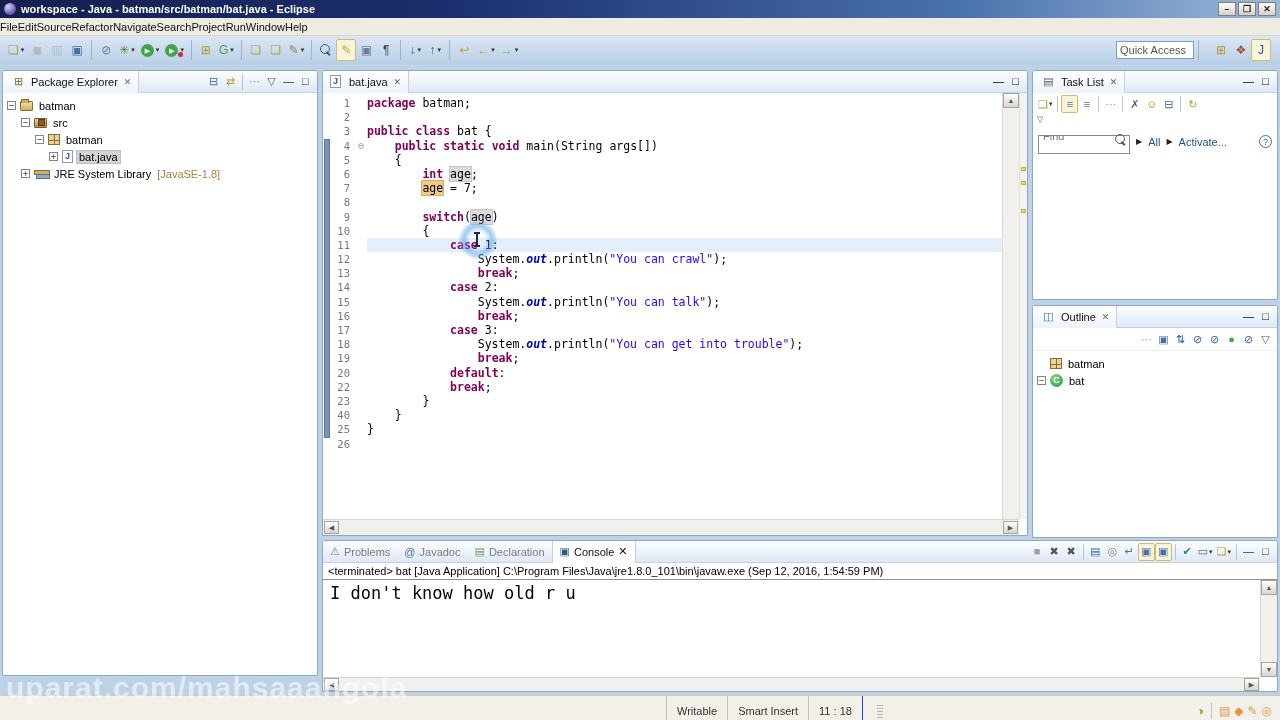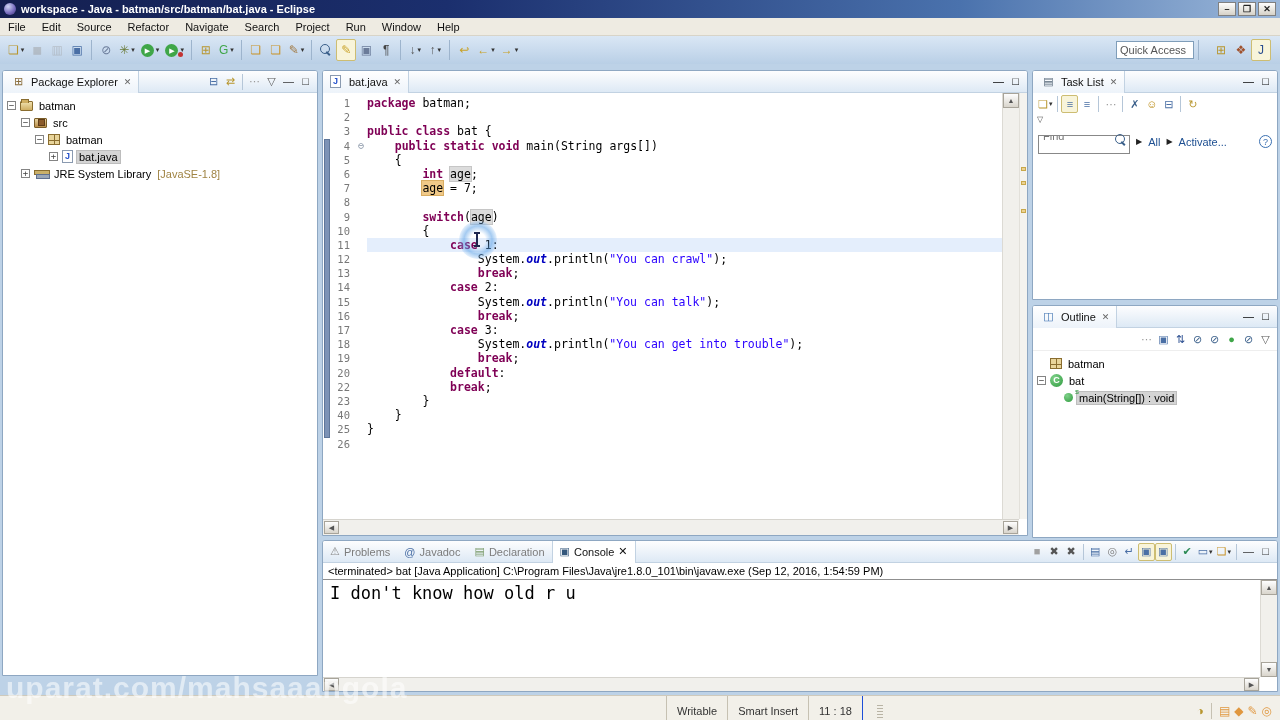--- a/index.html
+++ b/index.html
@@ -13,21 +13,21 @@
   .app-icon { width:12px; height:12px; border-radius:50%;
     background:radial-gradient(circle at 35% 30%, #cfd6f2, #7a6fc0 55%, #3a2f7a); margin-right:5px; flex:none; }
   .title-text { font-weight:bold; font-size:11px; white-space:nowrap; }
   .win-controls { margin-left:auto; display:flex; }
   .win-btn { width:18px; height:14px; margin-left:2px; background:linear-gradient(#fdfdfd,#d6d2c8);
     border:1px solid #808080; color:#222; font-size:9px; line-height:12px; text-align:center; font-weight:bold; }
 
   
   .menubar { position:absolute; top:18px; left:0; right:0; height:18px; background:#eeebe2;
     border-bottom:1px solid #d8d4c8; display:flex; align-items:center; color:#111; }
-  .menu-item { padding:1px 8px; cursor:default; }
+  .menu-item { padding:1px 0; cursor:default; }
 
   
   .toolbar { position:absolute; top:36px; left:0; right:0; height:28px;
     background:linear-gradient(#dae7f5,#b9cfe6); display:flex; align-items:center; padding:0 5px; }
   .tb-group { display:flex; align-items:center; }
   .tbi { height:22px; min-width:20px; display:flex; align-items:center; justify-content:center;
     border:1px solid transparent; border-radius:2px; padding:0 2px; position:relative; }
   .tbi.pressed { background:#f8f4da; border-color:#cdbd72; }
   .tbi.disabled { opacity:.45; }
   .tbi .glyph { font-size:12px; line-height:1; }
@@ -644,25 +644,20 @@
         <div class="tree-row" style="padding-left: 4px;">
           <span class="expander none"></span>
           <span class="tree-icon ic-package"></span>
           <span class="tree-label">batman</span>
         </div>
         <div class="tree-row" style="padding-left: 4px;">
           <span class="expander">−</span>
           <span class="tree-icon ic-class"></span>
           <span class="tree-label">bat</span>
         </div>
-        <div class="tree-row" style="padding-left: 18px;">
-          <span class="expander none"></span>
-          <span class="tree-icon ic-method"></span>
-          <span class="tree-label selected">main(String[]) : void</span>
-        </div>
       </div>
   </div>
 
   <div class="view" id="console">
     <div class="view-header">
       <span id="co-tabs" style="display:flex">
           <span class="ctab">
             <span style="color: rgb(138, 138, 138); font-size: 11px;">⚠</span>
             <span>Problems</span>
           </span>

